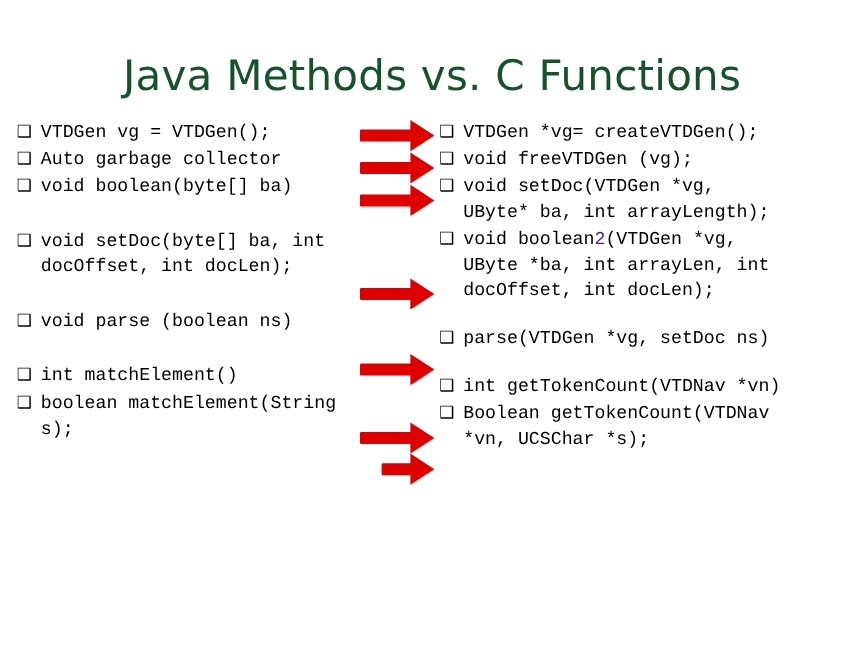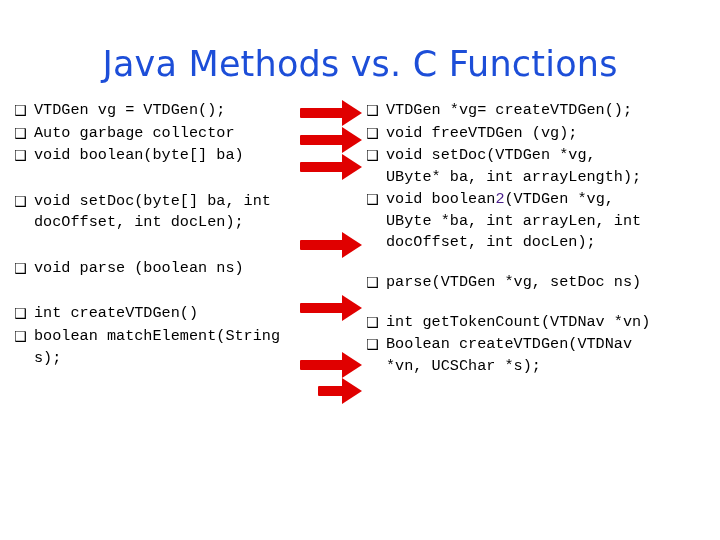--- a/index.html
+++ b/index.html
@@ -26,21 +26,21 @@
   .slide-title {
     position: absolute;
     top: 46px;
     left: 0;
     width: 720px;
     text-align: center;
     font-size: 35px;
     font-weight: 400;
     letter-spacing: 0.2px;
     line-height: 1.05;
-    color: #1d4ed8;
+    color: #14532d;
     white-space: nowrap;
   }
 
   
   .col {
     position: absolute;
     top: 100px;
   }
   .col-left  { left: 14px;  width: 278px; }
   .col-right { left: 366px; width: 348px; }
@@ -126,21 +126,21 @@
       </div>
       <div class="block gap-lg">
         <div class="bullet-row">
           <span class="marker">❑</span>
           <span class="txt">void parse (boolean ns)</span>
         </div>
       </div>
       <div class="block gap-lg">
         <div class="bullet-row">
           <span class="marker">❑</span>
-          <span class="txt">int createVTDGen()</span>
+          <span class="txt">int matchElement()</span>
         </div>
         <div class="bullet-row">
           <span class="marker">❑</span>
           <span class="txt">boolean matchElement(String s);</span>
         </div>
       </div>
     </div>
   <div class="col col-right">
       <div class="block">
         <div class="bullet-row">
@@ -171,21 +171,21 @@
           <span class="txt">parse(VTDGen *vg, setDoc ns)</span>
         </div>
       </div>
       <div class="block gap-md">
         <div class="bullet-row">
           <span class="marker">❑</span>
           <span class="txt">int getTokenCount(VTDNav *vn)</span>
         </div>
         <div class="bullet-row">
           <span class="marker">❑</span>
-          <span class="txt">Boolean createVTDGen(VTDNav
+          <span class="txt">Boolean getTokenCount(VTDNav
 *vn, UCSChar *s);</span>
         </div>
       </div>
     </div>
 
   <div id="arrow-layer">
       <div class="arrow" style="left: 300px; top: 113px;">
         <div class="shaft" style="width: 44px; background: rgb(224, 0, 0);"></div>
         <div class="head" style="left: 42px; border-left-color: rgb(224, 0, 0);"></div>
       </div>

